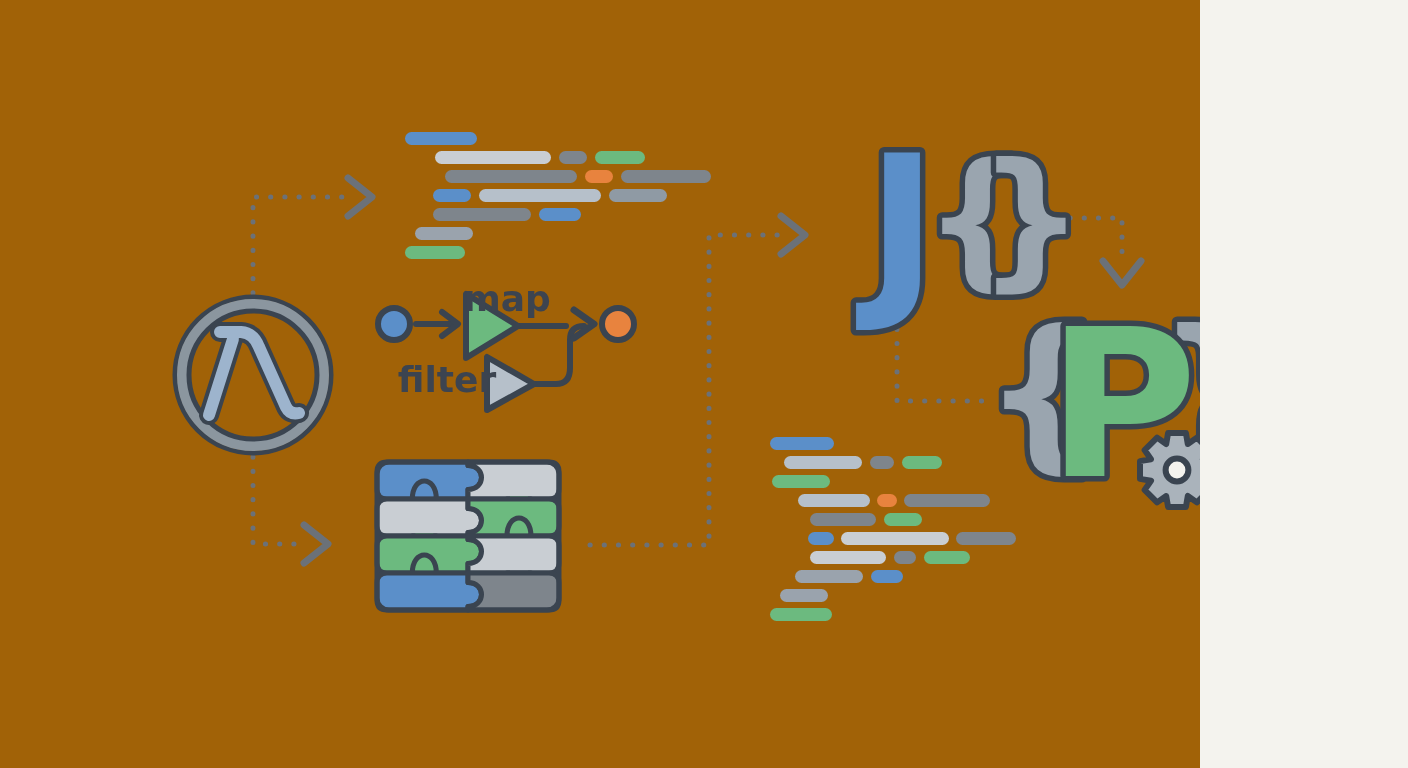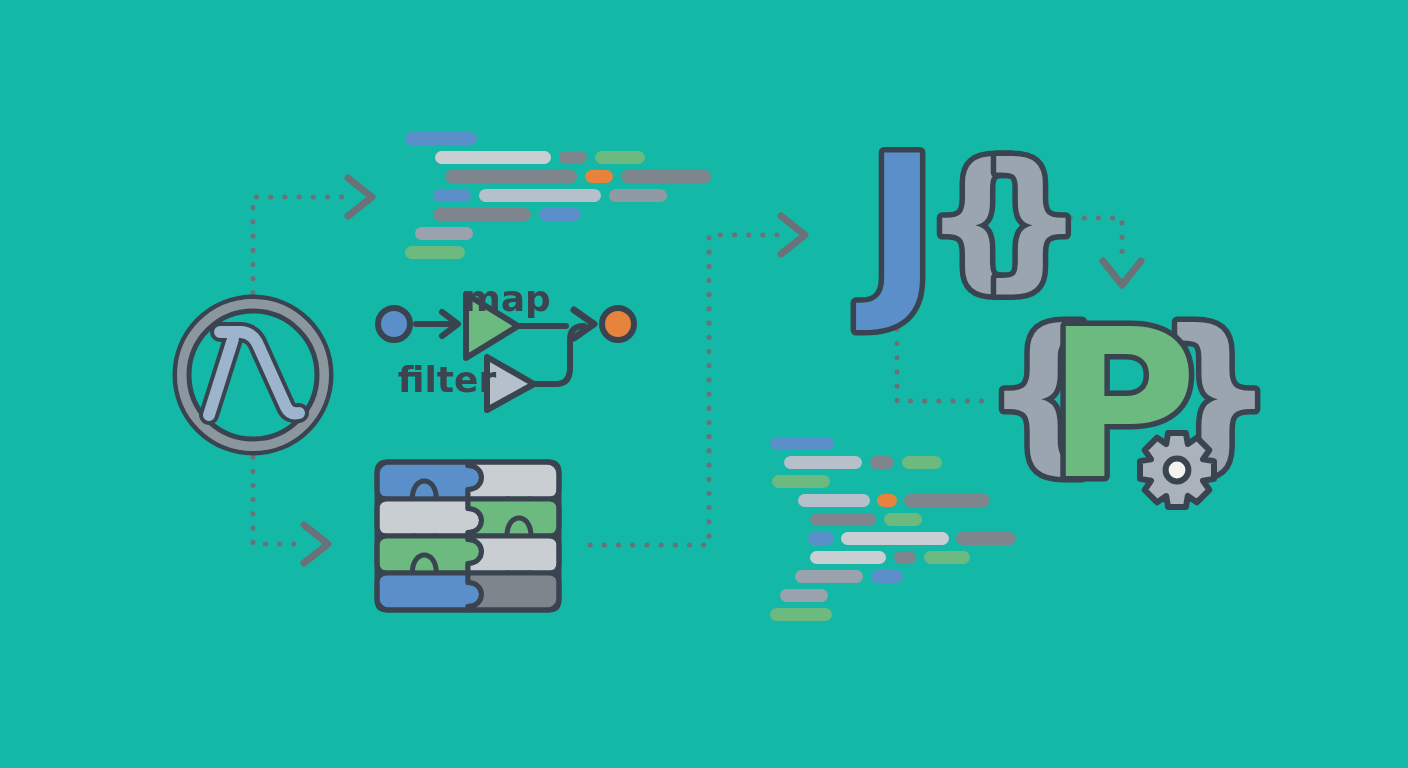--- a/index.html
+++ b/index.html
@@ -6,23 +6,23 @@
   html, body {
     margin: 0;
     padding: 0;
     background: #f4f3ee;
   }
   body {
     font-family: "Liberation Sans", sans-serif;
   }
   #stage {
     position: relative;
-    width: 1408px;
+    width: 1200px;
     height: 768px;
-    background: #14b8a6;
+    background: #a16207;
     overflow: hidden;
   }
   #stage svg {
     position: absolute;
     left: 0;
     top: 0;
     width: 1408px;
     height: 768px;
     display: block;
   }

